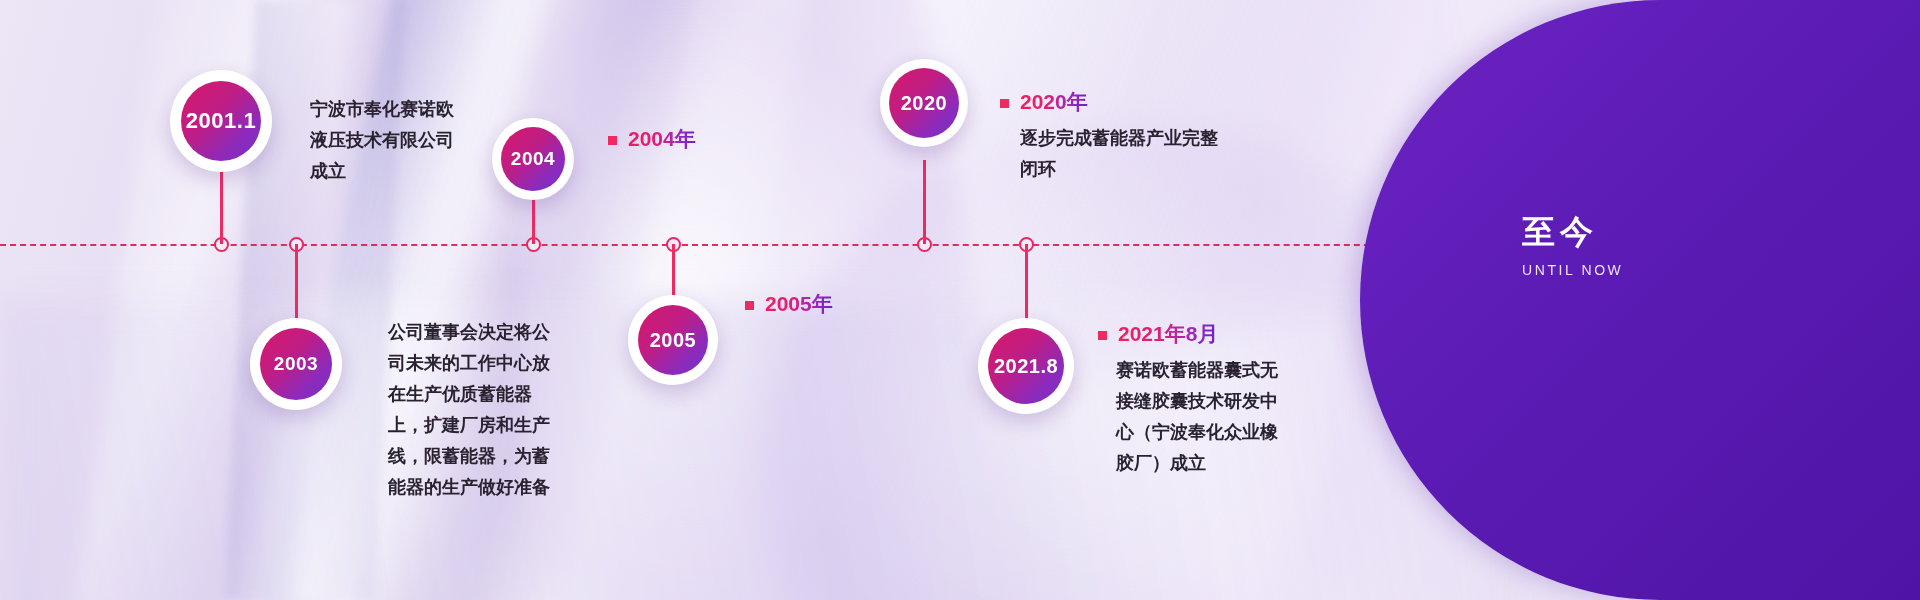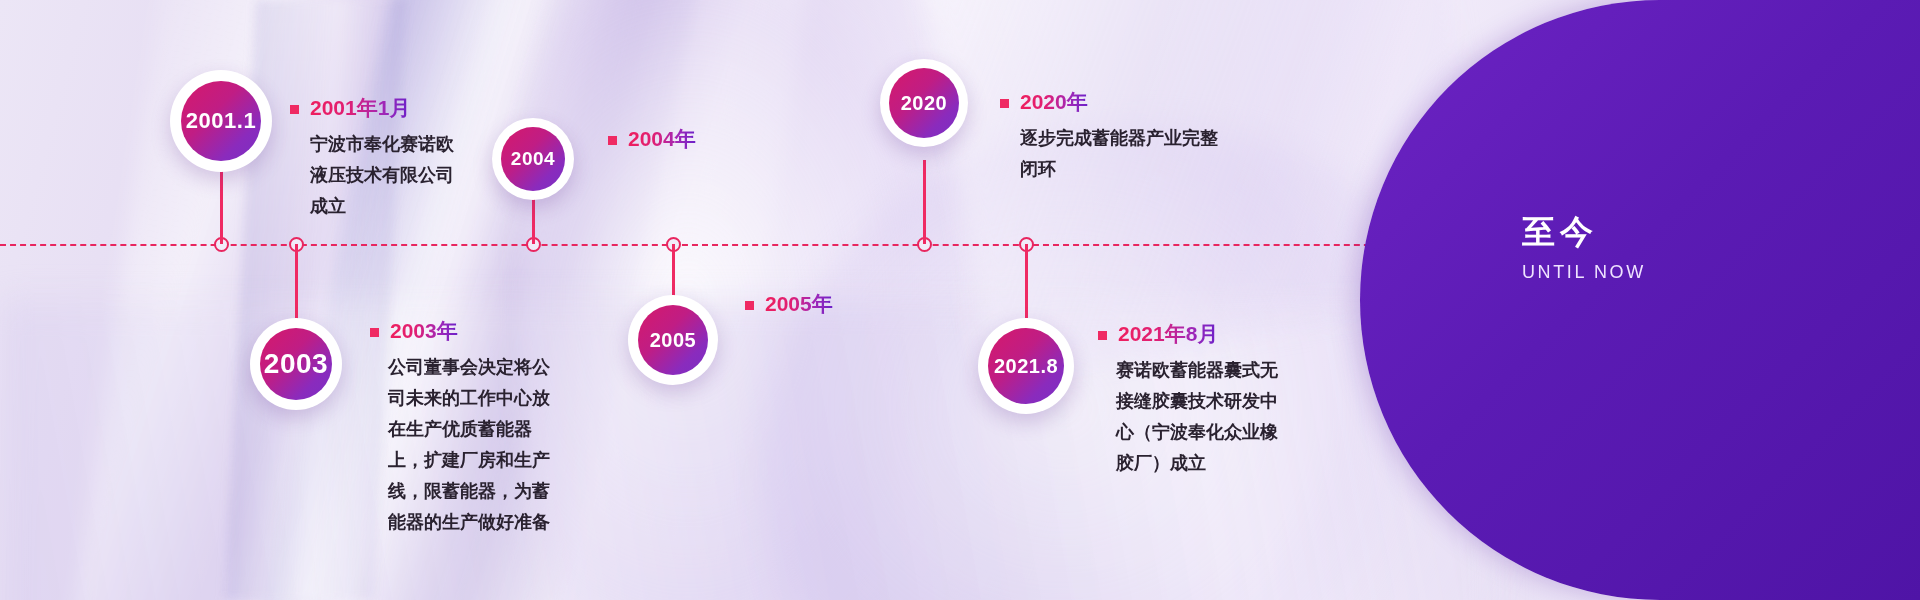--- a/index.html
+++ b/index.html
@@ -74,21 +74,21 @@
   #until-inner {
     position: absolute; left: 162px; top: 212px;
     color: #ffffff;
   }
   #until-cn {
     font-size: 33px; font-weight: bold; letter-spacing: 5px; line-height: 1.2;
     color: #fff;
   }
   #until-en {
     margin-top: 10px;
-    font-size: 18px; letter-spacing: 2.6px; color: #efe3ff; font-weight: normal;
+    font-size: 14px; letter-spacing: 2.6px; color: #efe3ff; font-weight: normal;
   }
 
   
   #axis {
     position: absolute; left: 0; top: 244px; width: 1410px; height: 0;
     border-top: 2px dashed #e8265f;
   }
   
   .axis-dot {
     position: absolute; top: 237px; width: 15px; height: 15px;
@@ -165,54 +165,46 @@
   <div class="stem" style="left:532px; top:198px;  height:46px;"></div>
   <div class="stem" style="left:672px; top:244px;  height:52px;"></div>
   <div class="stem" style="left:923px; top:160px;  height:84px;"></div>
   <div class="stem" style="left:1025px;top:244px;  height:74px;"></div>
 
   <div class="node" style="left:170px; top:70px; width:102px; height:102px;">
     <div class="inner" style="width:80px; height:80px; font-size:22px;">2001.1</div>
   </div>
 
   <div class="node" style="left:250px; top:318px; width:92px; height:92px;">
-    <div class="inner" style="width:72px; height:72px; font-size:28px;text-align:right;">2003</div>
+    <div class="inner" style="width:72px; height:72px; font-size:19px;text-align:right;">2003</div>
   </div>
 
   <div class="node" style="left:492px; top:118px; width:82px; height:82px;">
     <div class="inner" style="width:64px; height:64px; font-size:19px;">2004</div>
   </div>
 
   <div class="node" style="left:628px; top:295px; width:90px; height:90px;">
     <div class="inner" style="width:70px; height:70px; font-size:20px;">2005</div>
   </div>
 
   <div class="node" style="left:880px; top:59px; width:88px; height:88px;">
     <div class="inner" style="width:70px; height:70px; font-size:20px;text-align:center;">2020</div>
   </div>
 
   <div class="node" style="left:978px; top:318px; width:96px; height:96px;">
     <div class="inner" style="width:76px; height:76px; font-size:20px;text-align:right;">2021.8</div>
   </div>
 
   <div class="entry" style="left:290px; top:94px; width:180px;">
-    <div class="entry-head">
-      <span class="bullet"></span>
-      <span class="entry-title">2001年1月</span>
-    </div>
     <div class="entry-body indent">
       <p>宁波市奉化赛诺欧液压技术有限公司成立</p>
     </div>
   </div>
 
   <div class="entry" style="left:370px; top:317px; width:190px;">
-    <div class="entry-head">
-      <span class="bullet"></span>
-      <span class="entry-title">2003年</span>
-    </div>
     <div class="entry-body indent" style="padding-left:18px;">
       <p>公司董事会决定将公司未来的工作中心放在生产优质蓄能器上，扩建厂房和生产线，限蓄能器，为蓄能器的生产做好准备</p>
     </div>
   </div>
 
   <div class="entry" style="left:608px; top:125px; width:200px;">
     <div class="entry-head">
       <span class="bullet"></span>
       <span class="entry-title">2004年</span>
     </div>

